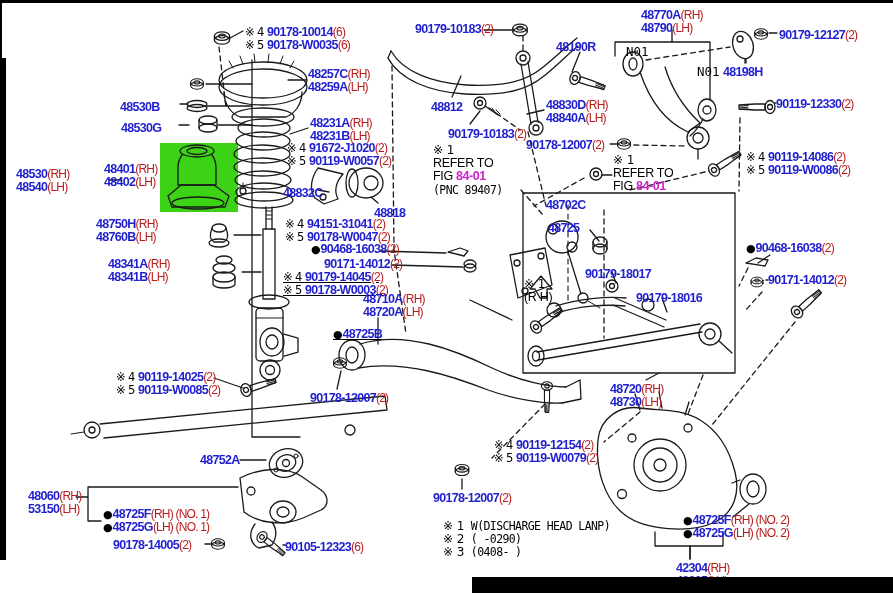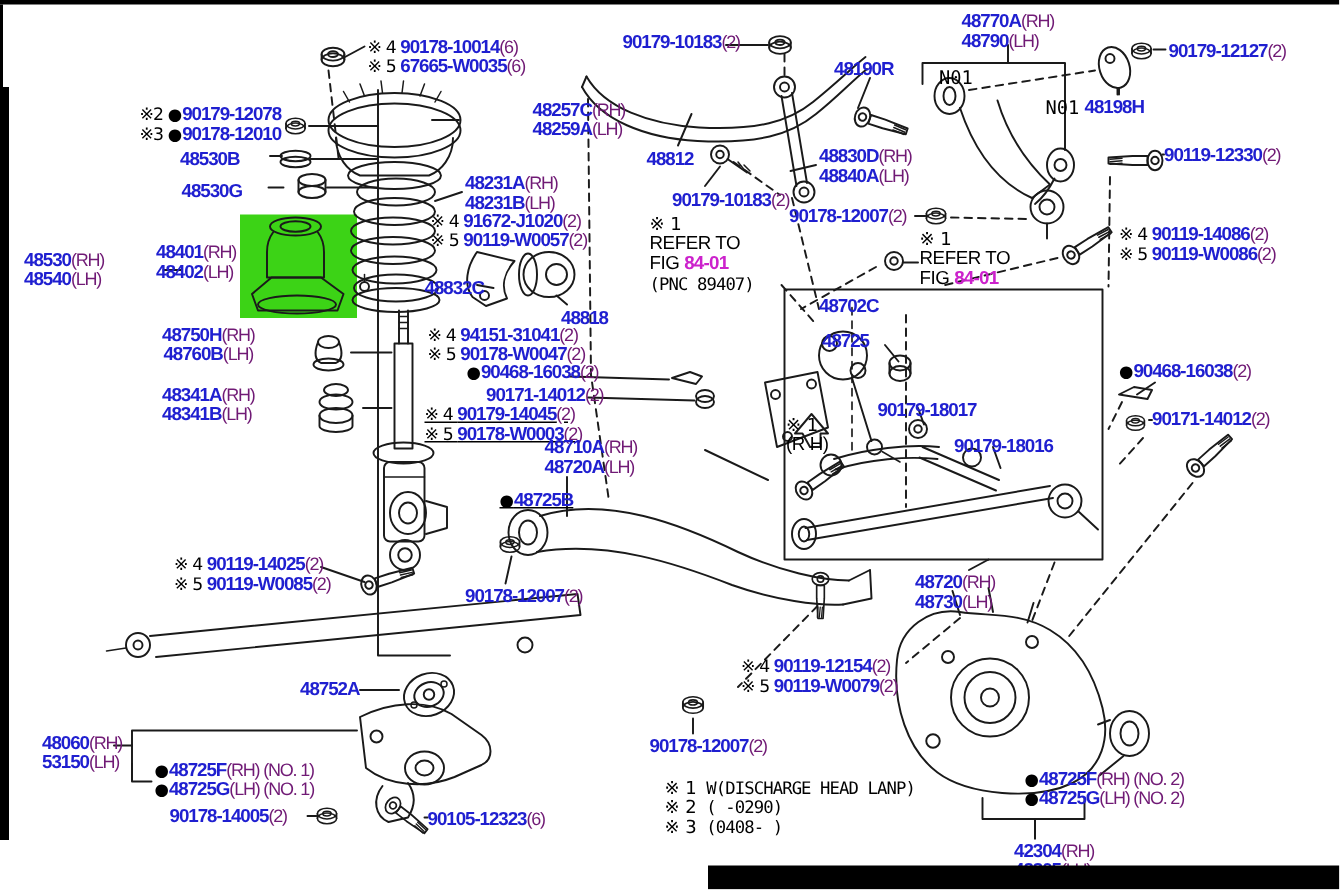--- a/index.html
+++ b/index.html
@@ -7,21 +7,21 @@
          font-family:"Liberation Sans",sans-serif;}
   #art{position:absolute;left:0;top:0;}
   #art *{stroke:#1a1a1a;fill:none;stroke-width:1.3;stroke-linecap:round;stroke-linejoin:round;}
   #art .hl{fill:#3cd316;stroke:none;}
   #art .dash{stroke-dasharray:5 4;stroke-width:1.1;}
   #art .thin{stroke-width:1;}
   #labels{position:absolute;left:0;top:0;width:100%;height:100%;}
   .lbl{position:absolute;white-space:nowrap;}
   .ln{line-height:13.2px;height:13.2px;}
   .c-part{font:700 12.5px "Liberation Sans",sans-serif;letter-spacing:-0.7px;color:#1f1fd0;}
-  .c-suf{font:400 12px "Liberation Sans",sans-serif;letter-spacing:-0.8px;color:#701a75;}
+  .c-suf{font:400 12px "Liberation Sans",sans-serif;letter-spacing:-0.8px;color:#b91c1c;}
   .c-pre{font:400 11.5px "DejaVu Sans",sans-serif;letter-spacing:-0.6px;color:#000;}
   .c-dot{font:400 11px "DejaVu Sans",sans-serif;color:#000;}
   .c-ref{font:700 12.5px "Liberation Sans",sans-serif;letter-spacing:-0.5px;color:#cc22cc;}
   .c-note{font:400 12.5px "Liberation Sans",sans-serif;letter-spacing:-0.3px;color:#000;}
   .c-sym{font:400 12px "DejaVu Sans",sans-serif;color:#000;}
   .c-mono{font:400 11.5px "DejaVu Sans Mono",monospace;letter-spacing:-0.6px;color:#000;}
   .c-n01{font:400 12.5px "DejaVu Sans Mono",monospace;color:#000;}
   .bar{position:absolute;background:#000;z-index:5;}
 </style>
 </head>
@@ -328,49 +328,45 @@
       <path d="M762,292 L744,312"></path>
       <path d="M545,404 L492,458"></path>
       <path d="M640,412 L604,442"></path>
       <path d="M634,145 L686,146"></path>
     </g>
   </svg>
 
   <div id="labels">
       <div class="lbl" style="left: 245px; top: 24px;">
         <div class="ln"><span class="c-pre">※ 4 </span><span class="c-part">90178-10014</span><span class="c-suf">(6)</span></div>
-        <div class="ln"><span class="c-pre">※ 5 </span><span class="c-part">67665-W0035</span><span class="c-suf">(6)</span></div>
-      </div>
-      <div class="lbl" style="left: 93px; top: 69px;">
-        <div class="ln"><span class="c-pre">※2 </span><span class="c-dot">●</span><span class="c-part">90179-12078</span></div>
-        <div class="ln"><span class="c-pre">※3 </span><span class="c-dot">●</span><span class="c-part">90178-12010</span></div>
+        <div class="ln"><span class="c-pre">※ 5 </span><span class="c-part">90178-W0035</span><span class="c-suf">(6)</span></div>
       </div>
       <div class="lbl" style="left: 120px; top: 99px;">
         <div class="ln"><span class="c-part">48530B</span></div>
       </div>
       <div class="lbl" style="left: 121px; top: 120px;">
         <div class="ln"><span class="c-part">48530G</span></div>
       </div>
       <div class="lbl" style="left: 16px; top: 166px;">
         <div class="ln"><span class="c-part">48530</span><span class="c-suf">(RH)</span></div>
         <div class="ln"><span class="c-part">48540</span><span class="c-suf">(LH)</span></div>
       </div>
       <div class="lbl" style="left: 104px; top: 161px;">
         <div class="ln"><span class="c-part">48401</span><span class="c-suf">(RH)</span></div>
         <div class="ln"><span class="c-part">48402</span><span class="c-suf">(LH)</span></div>
       </div>
-      <div class="lbl" style="left: 108px; top: 216px; text-align: center;">
+      <div class="lbl" style="left: 96px; top: 216px;">
         <div class="ln"><span class="c-part">48750H</span><span class="c-suf">(RH)</span></div>
         <div class="ln"><span class="c-part">48760B</span><span class="c-suf">(LH)</span></div>
       </div>
       <div class="lbl" style="left: 108px; top: 256px;">
         <div class="ln"><span class="c-part">48341A</span><span class="c-suf">(RH)</span></div>
         <div class="ln"><span class="c-part">48341B</span><span class="c-suf">(LH)</span></div>
       </div>
-      <div class="lbl" style="left: 308px; top: 66px; margin-left: 47px;">
+      <div class="lbl" style="left: 308px; top: 66px;">
         <div class="ln"><span class="c-part">48257C</span><span class="c-suf">(RH)</span></div>
         <div class="ln"><span class="c-part">48259A</span><span class="c-suf">(LH)</span></div>
       </div>
       <div class="lbl" style="left: 310px; top: 115px;">
         <div class="ln"><span class="c-part">48231A</span><span class="c-suf">(RH)</span></div>
         <div class="ln"><span class="c-part">48231B</span><span class="c-suf">(LH)</span></div>
       </div>
       <div class="lbl" style="left: 287px; top: 140px;">
         <div class="ln"><span class="c-pre">※ 4 </span><span class="c-part">91672-J1020</span><span class="c-suf">(2)</span></div>
         <div class="ln"><span class="c-pre">※ 5 </span><span class="c-part">90119-W0057</span><span class="c-suf">(2)</span></div>

